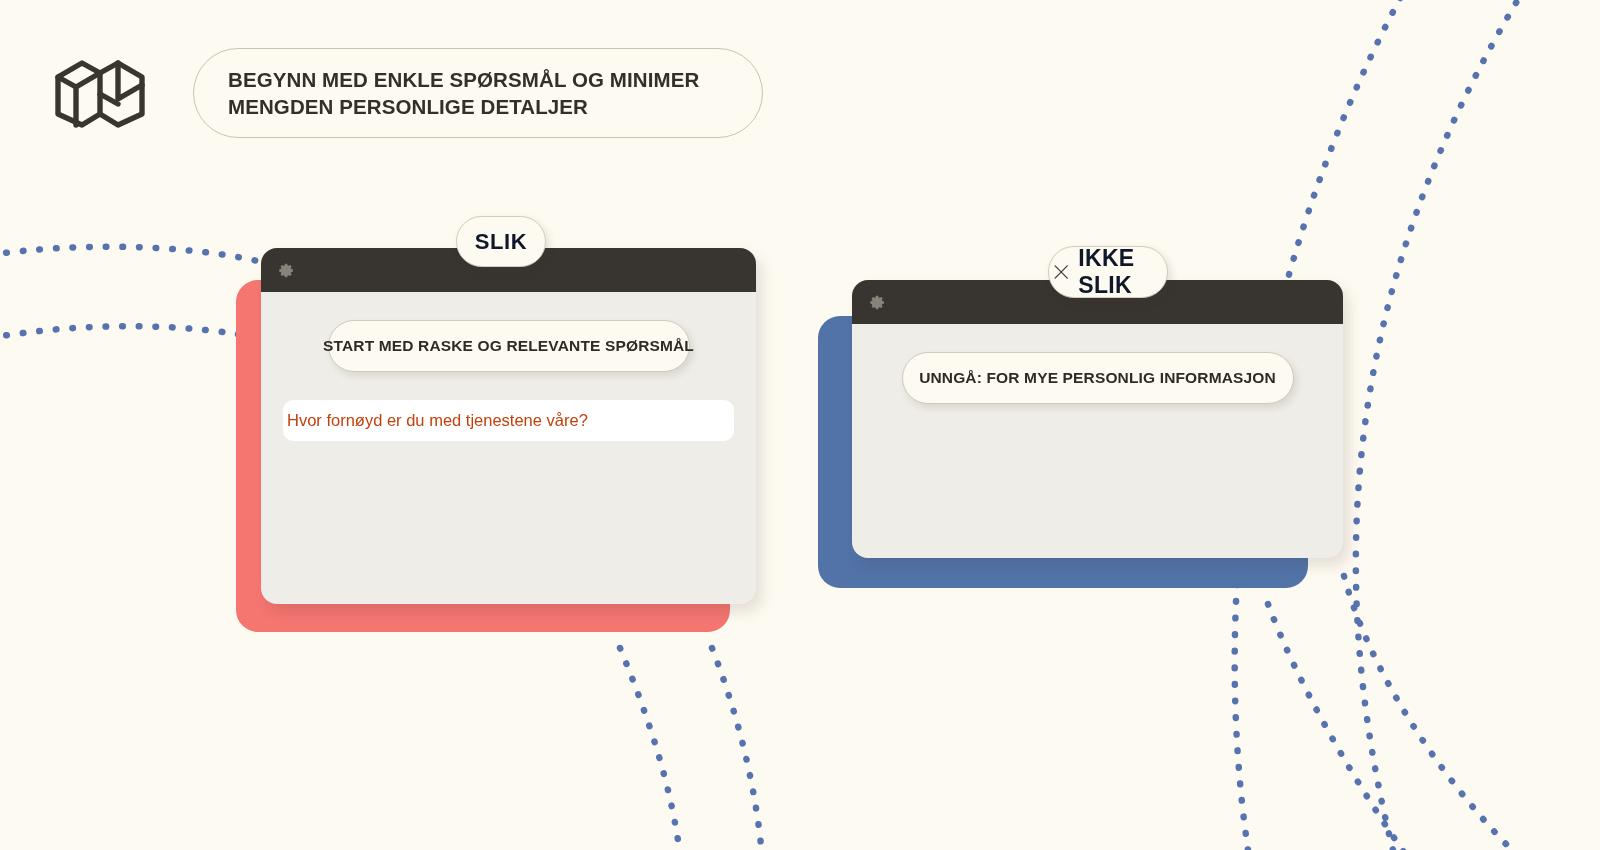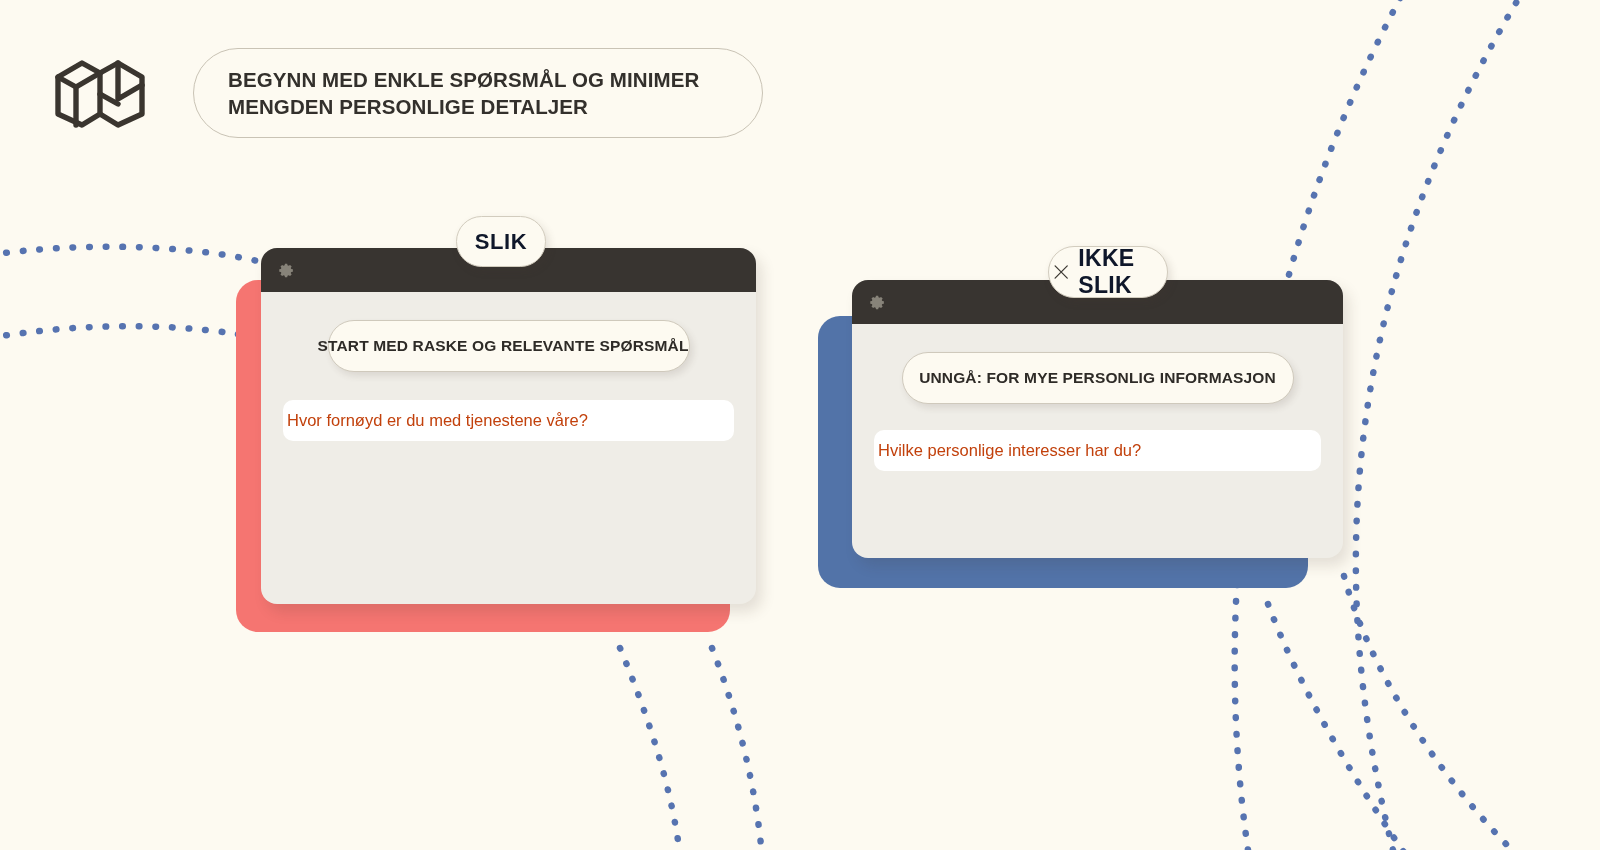--- a/index.html
+++ b/index.html
@@ -167,21 +167,21 @@
     <div class="accent coral" style="left:0px; top:32px; width:494px; height:352px;"></div>
 
     <div class="window" style="left:25px; top:0px; width:495px; height:356px;">
       <div class="titlebar">
         <svg class="gear" viewBox="0 0 24 24" fill="#878379">
           <path d="M12 8.2a3.8 3.8 0 100 7.6 3.8 3.8 0 000-7.6zm0 5.9a2.1 2.1 0 110-4.2 2.1 2.1 0 010 4.2z"></path>
           <path d="M21 13.6v-3.2l-2.3-.4a7 7 0 00-.7-1.7l1.3-1.9-2.3-2.3-1.9 1.3a7 7 0 00-1.7-.7L13 2.4h-3.2l-.4 2.3a7 7 0 00-1.7.7L5.8 4.1 3.5 6.4l1.3 1.9a7 7 0 00-.7 1.7l-2.3.4v3.2l2.3.4c.17.6.4 1.17.7 1.7l-1.3 1.9 2.3 2.3 1.9-1.3c.53.3 1.1.53 1.7.7l.4 2.3H13l.4-2.3a7 7 0 001.7-.7l1.9 1.3 2.3-2.3-1.3-1.9c.3-.53.53-1.1.7-1.7l2.3-.4z"></path>
         </svg>
       </div>
       <div class="winbody">
-        <div class="labelpill" style="width:362px; height:52px; margin-bottom:28px;justify-content:flex-end;">
+        <div class="labelpill" style="width:362px; height:52px; margin-bottom:28px;">
           <span class="labelpill-text">START MED RASKE OG RELEVANTE SPØRSMÅL</span>
         </div>
         <div class="qrow" style="height:41px; margin-bottom:18px;">
           <span>Hvor fornøyd er du med tjenestene våre?</span>
         </div>
       </div>
     </div>
   </div>
 
   <div class="badge" style="left:456px; top:216px; width:90px; height:51px;">
@@ -196,23 +196,20 @@
       <div class="titlebar">
         <svg class="gear" viewBox="0 0 24 24" fill="#878379">
           <path d="M12 8.2a3.8 3.8 0 100 7.6 3.8 3.8 0 000-7.6zm0 5.9a2.1 2.1 0 110-4.2 2.1 2.1 0 010 4.2z"></path>
           <path d="M21 13.6v-3.2l-2.3-.4a7 7 0 00-.7-1.7l1.3-1.9-2.3-2.3-1.9 1.3a7 7 0 00-1.7-.7L13 2.4h-3.2l-.4 2.3a7 7 0 00-1.7.7L5.8 4.1 3.5 6.4l1.3 1.9a7 7 0 00-.7 1.7l-2.3.4v3.2l2.3.4c.17.6.4 1.17.7 1.7l-1.3 1.9 2.3 2.3 1.9-1.3c.53.3 1.1.53 1.7.7l.4 2.3H13l.4-2.3a7 7 0 001.7-.7l1.9 1.3 2.3-2.3-1.3-1.9c.3-.53.53-1.1.7-1.7l2.3-.4z"></path>
         </svg>
       </div>
       <div class="winbody">
         <div class="labelpill" style="width:392px; height:52px; margin-bottom:26px;">
           <span class="labelpill-text">UNNGÅ: FOR MYE PERSONLIG INFORMASJON</span>
         </div>
-        <div class="qrow" style="height:41px;">
-          <span>Hvilke personlige interesser har du?</span>
-        </div>
       </div>
     </div>
   </div>
 
   <div class="badge" style="left:1048px; top:246px; width:120px; height:52px;">
     <svg class="x-icon" viewBox="0 0 32 32">
       <path d="M8 8 L24 24 M24 8 L8 24" stroke="#3A3630" stroke-width="1.6" stroke-linecap="round"></path>
     </svg>
     <span class="badge-text small">IKKE SLIK</span>
   </div>

